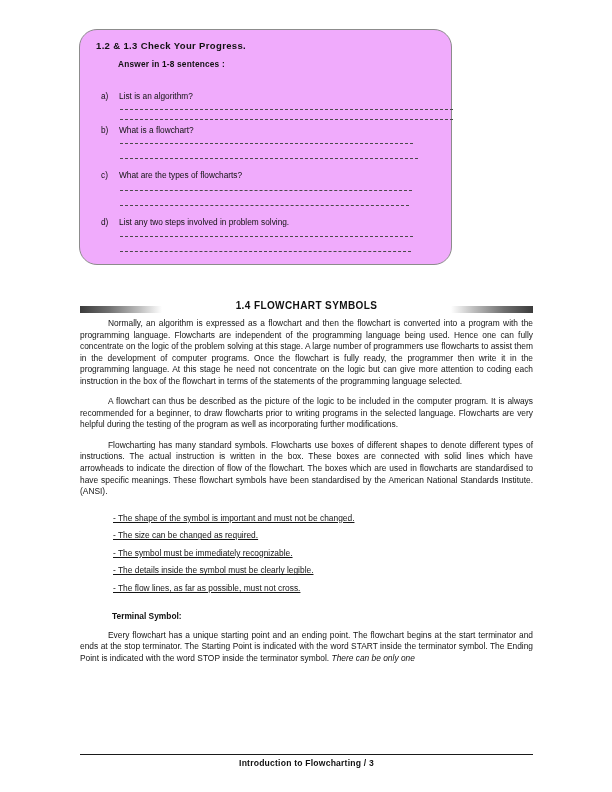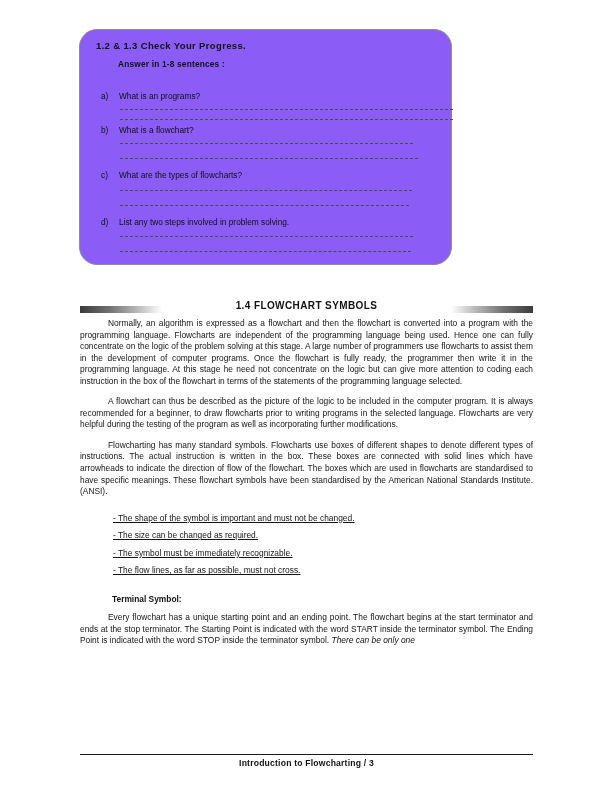--- a/index.html
+++ b/index.html
@@ -23,21 +23,21 @@
     height: 792px;
   }
 
   
   .cyp-box {
     position: absolute;
     left: 79px;
     top: 29px;
     width: 373px;
     height: 236px;
-    background: #8b5cf6;
+    background: #f0abfc;
     border: 1px solid #8c8c8c;
     border-radius: 18px;
     box-sizing: border-box;
   }
 
   .cyp-title {
     position: absolute;
     left: 16px;
     top: 10px;
     font-size: 9.5px;
@@ -179,21 +179,21 @@
 
 <div class="page">
 
   <div class="cyp-box">
 
     <div class="cyp-title">1.2 &amp; 1.3 Check Your Progress.</div>
 
     <div class="cyp-sub">Answer in 1-8 sentences :</div>
 
     <div class="q-row" style="top:61px;">
-      <span class="q-label">a)</span><span class="q-text">What is an programs?</span>
+      <span class="q-label">a)</span><span class="q-text">List is an algorithm?</span>
     </div>
     <div class="dots" style="top:79px; width:333px;"></div>
     <div class="dots" style="top:89px; width:333px;"></div>
 
     <div class="q-row" style="top:95px;">
       <span class="q-label">b)</span><span class="q-text">What is a flowchart?</span>
     </div>
     <div class="dots" style="top:113px; width:293px;"></div>
     <div class="dots" style="top:128px; width:298px;"></div>
 
@@ -219,20 +219,21 @@
 
   <div class="body-col">
 
     <p class="para">Normally, an algorithm is expressed as a flowchart and then the flowchart is converted into a program with the programming language. Flowcharts are independent of the programming language being used. Hence one can fully concentrate on the logic of the problem solving at this stage. A large number of programmers use flowcharts to assist them in the development of computer programs. Once the flowchart is fully ready, the programmer then write it in the programming language. At this stage he need not concentrate on the logic but can give more attention to coding each instruction in the box of the flowchart in terms of the statements of the programming language selected.</p>
     <p class="para">A flowchart can thus be described as the picture of the logic to be included in the computer program. It is always recommended for a beginner, to draw flowcharts prior to writing programs in the selected language. Flowcharts are very helpful during the testing of the program as well as incorporating further modifications.</p>
     <p class="para">Flowcharting has many standard symbols. Flowcharts use boxes of different shapes to denote different types of instructions. The actual instruction is written in the box. These boxes are connected with solid lines which have arrowheads to indicate the direction of flow of the flowchart. The boxes which are used in flowcharts are standardised to have specific meanings. These flowchart symbols have been standardised by the American National Standards Institute. (ANSI).</p>
 
     <p class="bullet">- The shape of the symbol is important and must not be changed.</p>
     <p class="bullet">- The size can be changed as required.</p>
     <p class="bullet">- The symbol must be immediately recognizable.</p>
+    <p class="bullet">- The details inside the symbol must be clearly legible.</p>
     <p class="bullet">- The flow lines, as far as possible, must not cross.</p>
 
     <p class="subhead">Terminal Symbol:</p>
 
     <p class="para" style="margin-top:5px;"><span>Every flowchart has a unique starting point and an ending point. The flowchart begins at the start terminator and ends at the stop terminator. The Starting Point is indicated with the word START inside the terminator symbol. The Ending Point is indicated with the word STOP inside the terminator symbol. </span><span class="ital">There can be only one</span></p>
 
   </div>
 
   <div class="footer-rule"></div>
   <div class="footer-text">Introduction to Flowcharting / 3</div>

